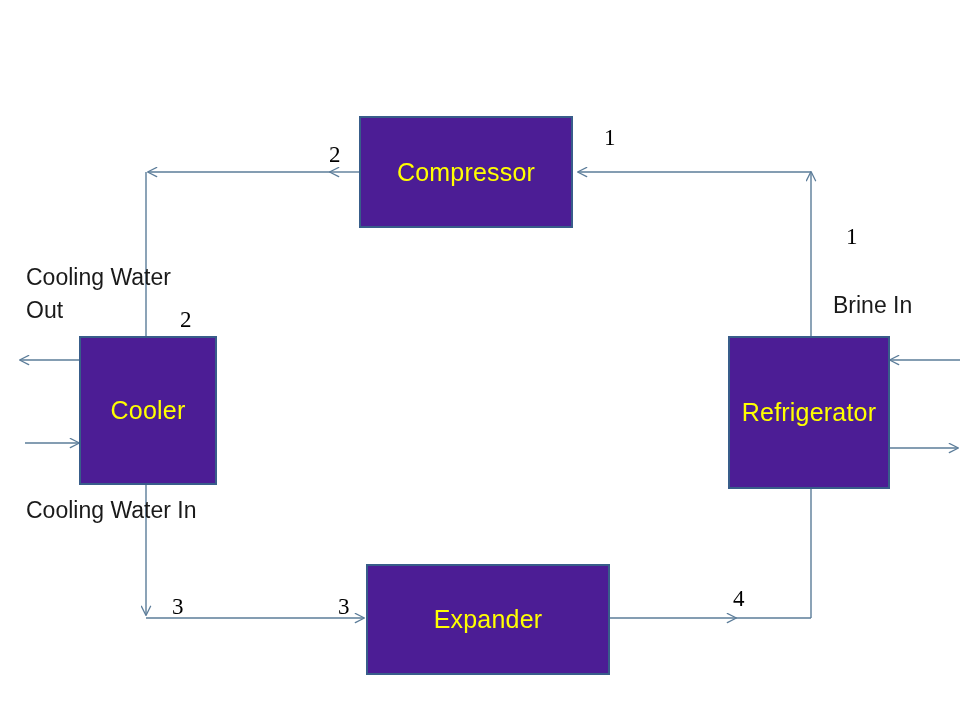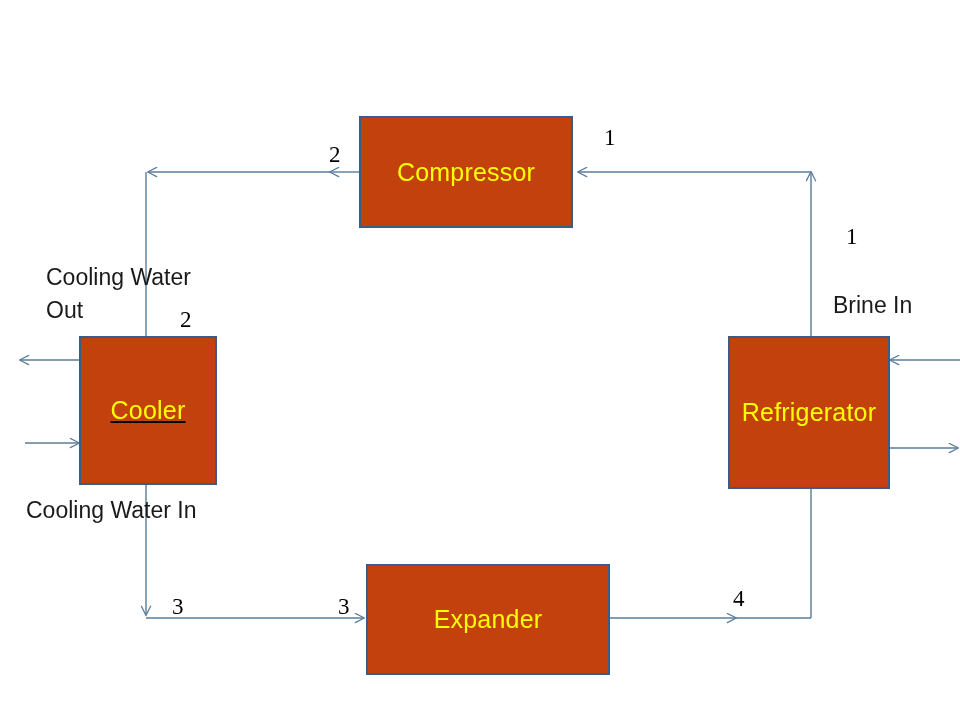--- a/index.html
+++ b/index.html
@@ -21,21 +21,21 @@
   #flow-svg {
     position: absolute;
     left: 0;
     top: 0;
     width: 960px;
     height: 720px;
   }
   .unit-box {
     position: absolute;
     box-sizing: border-box;
-    background: #c2410c;
+    background: #4c1d95;
     border: 2px solid #385D8A;
     display: flex;
     align-items: center;
     justify-content: center;
     z-index: 3;
   }
   .unit-label {
     color: #FFFF00;
     font-size: 25px;
     font-weight: normal;
@@ -114,21 +114,21 @@
         <path d="M 890 448 L 958 448" marker-end="url(#ah-open)"></path>
       </g>
 
     </g>
   </svg>
 
   <div class="unit-box" style="left:359px; top:116px; width:214px; height:112px;">
     <span class="unit-label">Compressor</span>
   </div>
 
-  <div class="unit-box" style="left:79px; top:336px; width:138px; height:149px;text-decoration:underline;">
+  <div class="unit-box" style="left:79px; top:336px; width:138px; height:149px;">
     <span class="unit-label">Cooler</span>
   </div>
 
   <div class="unit-box" style="left:728px; top:336px; width:162px; height:153px;">
     <span class="unit-label">Refrigerator</span>
   </div>
 
   <div class="unit-box" style="left:366px; top:564px; width:244px; height:111px;">
     <span class="unit-label">Expander</span>
   </div>
@@ -140,20 +140,20 @@
   <span class="stream-number" style="left:846px; top:225px;">1</span>
 
   <span class="stream-number" style="left:180px; top:308px;">2</span>
 
   <span class="stream-number" style="left:172px; top:595px;">3</span>
 
   <span class="stream-number" style="left:338px; top:595px;">3</span>
 
   <span class="stream-number" style="left:733px; top:587px;">4</span>
 
-  <span class="side-label two-line" style="left:26px; top:261px;margin-left:20px;">Cooling Water Out</span>
+  <span class="side-label two-line" style="left:26px; top:261px;">Cooling Water Out</span>
 
   <span class="side-label two-line" style="left:26px; top:494px;">Cooling Water In</span>
 
   <span class="side-label" style="left:833px; top:289px;">Brine In</span>
 
 
 </div>
 
 </body></html>

